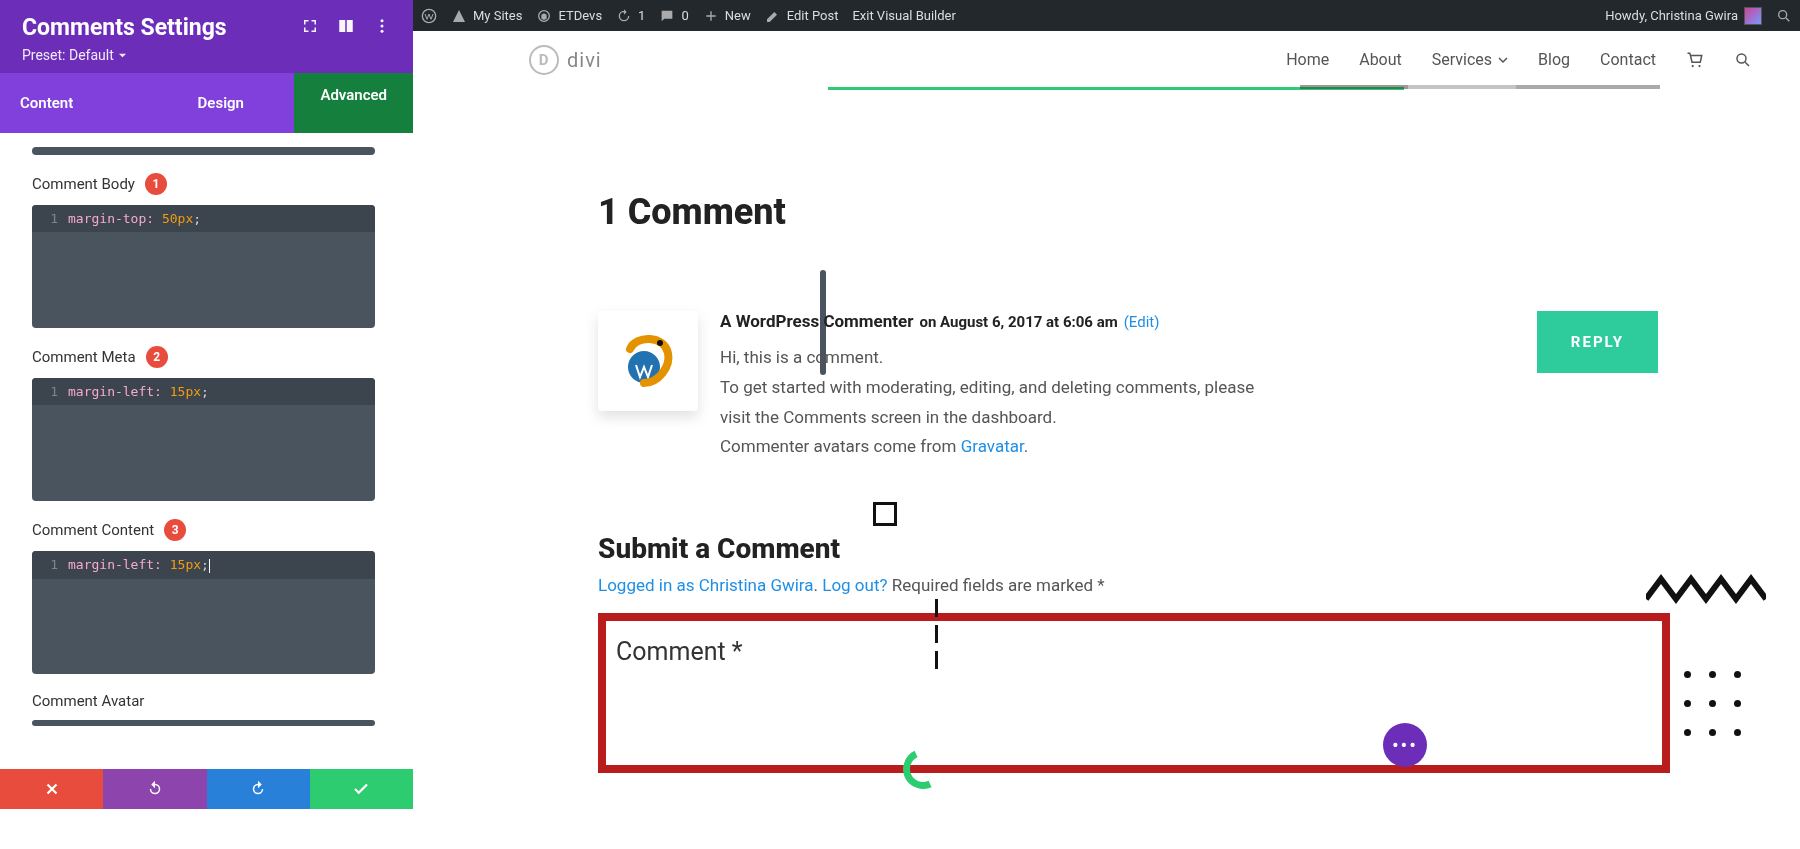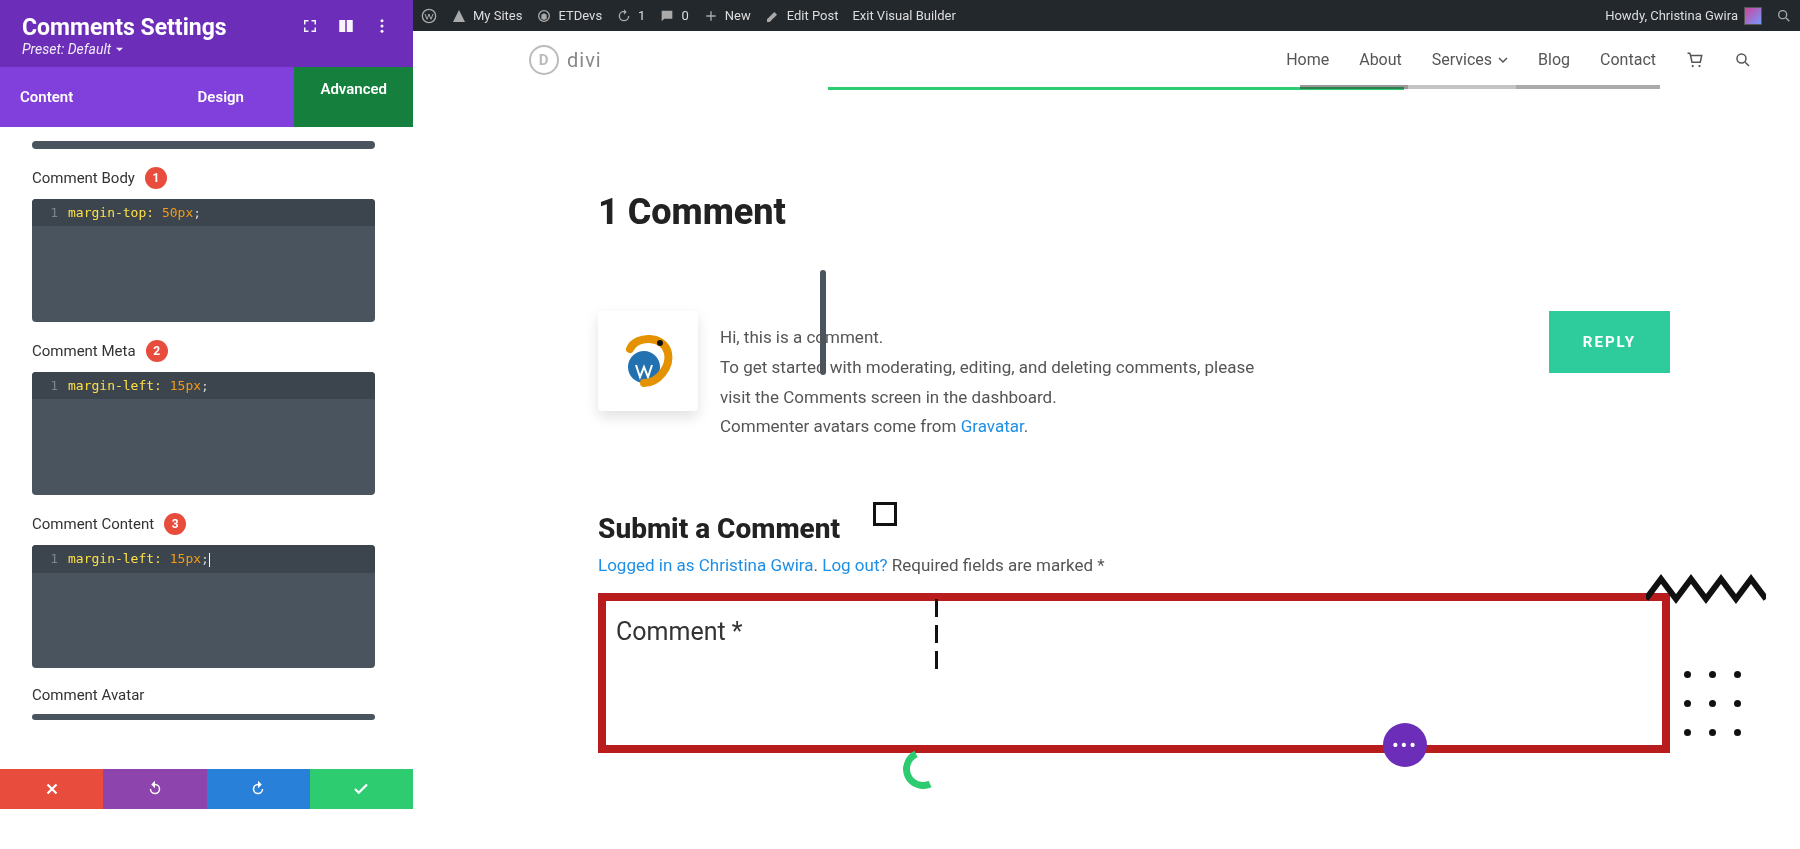--- a/index.html
+++ b/index.html
@@ -8,37 +8,37 @@
 .root { display: flex; width: 1800px; height: 809px; background: #fff; position: relative; }
 
 
 .sidebar { width: 413px; height: 100%; display: flex; flex-direction: column; background: #fff; }
 
 .sb-header { background: #6c2eb9; color: #fff; padding: 14px 22px 10px; }
 .sb-header-row { display: flex; align-items: center; justify-content: space-between; }
 .sb-title { font-size: 23px; font-weight: 700; }
 .sb-header-icons { display: flex; gap: 18px; align-items: center; }
 .sb-header-icons svg { width: 18px; height: 18px; fill: #fff; opacity: .95; }
-.sb-preset { font-size: 14px; opacity: .9; display: flex; align-items: center; gap: 4px; font-style: italic; }
+.sb-preset { font-size: 14px; margin-top: 6px; opacity: .9; display: flex; align-items: center; gap: 4px; }
 .sb-preset svg { width: 9px; height: 9px; fill: #fff; }
 
 .sb-tabs { display: flex; background: #813fdb; }
 .sb-tab { flex: 0 0 auto; padding: 21px 20px; color: #fff; font-size: 15px; font-weight: 600; cursor: pointer; }
 .sb-tab.active { background: #15803d; }
 .sb-tab:first-child { flex: 1; }
 .sb-tab:nth-child(2) { flex: 1; text-align: center; }
 .sb-tab:last-child { padding: 13px 26px; }
 
 .sb-body { flex: 1; overflow-y: auto; padding: 10px 18px 8px 32px; }
 .sb-section-label { font-size: 15px; color: #333; font-weight: 400; display: flex; align-items: center; gap: 10px; margin: 18px 0 10px; }
 .num-badge { background: #e74c3c; color: #fff; width: 22px; height: 22px; border-radius: 11px; display: inline-flex; align-items: center; justify-content: center; font-size: 12px; font-weight: 700; }
 .code-box { background: #4a545e; border-radius: 4px; height: 123px; width: 343px; font-family: Menlo, Consolas, monospace; font-size: 13px; overflow: hidden; }
 .code-line1 { background: #3c454e; padding: 6px 8px; display: flex; }
 .gutter { color: #7a8591; width: 18px; text-align: right; margin-right: 10px; }
-.tok-prop { color: #fde047; text-align: right; }
+.tok-prop { color: #f9a8d4; text-align: right; }
 .tok-val { color: #f39c12; }
 .tok-semi { color: #d0d5db; }
 .cursor-bar { display:inline-block; width:1px; height:14px; background:#fff; vertical-align:middle; }
 
 .sb-actions { display: flex; height: 40px; }
 .sb-act { flex: 1; display: flex; align-items: center; justify-content: center; cursor: pointer; }
 .sb-act svg { width: 18px; height: 18px; fill: #fff; }
 .act-cancel { background: #e74c3c; }
 .act-undo { background: #8e44ad; }
 .act-redo { background: #2980d9; }
@@ -72,21 +72,21 @@
 .comment-row { display: flex; margin-top: 78px; }
 .avatar { width: 100px; height: 100px; background: #fff; border-radius: 4px; box-shadow: 0 6px 14px rgba(0,0,0,.12); display: flex; align-items: center; justify-content: center; margin-right: 22px; }
 .avatar svg { width: 64px; height: 64px; }
 .comment-body { flex: 1; }
 .cmt-meta { font-size: 17px; color: #222; display: flex; flex-wrap: wrap; align-items: baseline; gap: 6px; }
 .cmt-author { font-weight: 700; }
 .cmt-on { font-weight: 700; font-size: 15px; }
 .cmt-edit { color: #1f8fe6; font-size: 15px; }
 .cmt-text { margin-top: 12px; color: #555; font-size: 17px; line-height: 1.75; max-width: 540px; }
 .cmt-link { color: #1f8fe6; }
-.reply-btn { position: absolute; right: 0; top: 0; background: #2ecc9d; color: #fff; font-weight: 700; letter-spacing: 2px; padding: 22px 34px; font-size: 15px; cursor: pointer; }
+.reply-btn { position: absolute; right: 12px; top: 0; background: #2ecc9d; color: #fff; font-weight: 700; letter-spacing: 2px; padding: 22px 34px; font-size: 15px; cursor: pointer; }
 .comment-row-wrap { position: relative; }
 
 .submit-heading { font-size: 28px; font-weight: 800; color: #222; margin-top: 70px; }
 .submit-sub { font-size: 17px; color: #555; margin-top: 10px; }
 .submit-sub a { color: #1f8fe6; text-decoration: none; }
 .comment-box { width: 100%; border: 8px solid #b91c1c; margin-top: 18px; padding: 16px 10px; font-size: 25px; color: #333; height: 160px; }
 
 
 .deco-dots { position: absolute; right: 50px; bottom: 60px; }
 .deco-dots span { width: 7px; height: 7px; background: #111; border-radius: 50%; display: inline-block; margin: 9px; }
@@ -315,20 +315,25 @@
         <div class="comment-row">
           <div class="avatar">
             <svg viewBox="0 0 64 64">
               <circle cx="28" cy="38" r="16" fill="#2271b1"></circle>
               <path d="M20 36l4 12 4-10 4 10 4-12" stroke="#fff" stroke-width="2" fill="none"></path>
               <path d="M14 20c6-14 34-14 38 4 3 14-10 30-24 30" fill="none" stroke="#e59200" stroke-width="8" stroke-linecap="round"></path>
               <circle cx="44" cy="14" r="3" fill="#111"></circle>
             </svg>
           </div>
           <div class="comment-body">
+            <div class="cmt-meta">
+              <span class="cmt-author">A WordPress Commenter</span>
+              <span class="cmt-on">on August 6, 2017 at 6:06 am</span>
+              <span class="cmt-edit">(Edit)</span>
+            </div>
             <div class="cmt-text">
               <span>Hi, this is a comment.</span><br>
               <span>To get started with moderating, editing, and deleting comments, please visit the Comments screen in the dashboard.</span><br>
               <span>Commenter avatars come from </span><span class="cmt-link">Gravatar</span><span>.</span>
             </div>
           </div>
         </div>
       </div>
 
       <div class="submit-heading">Submit a Comment</div>

